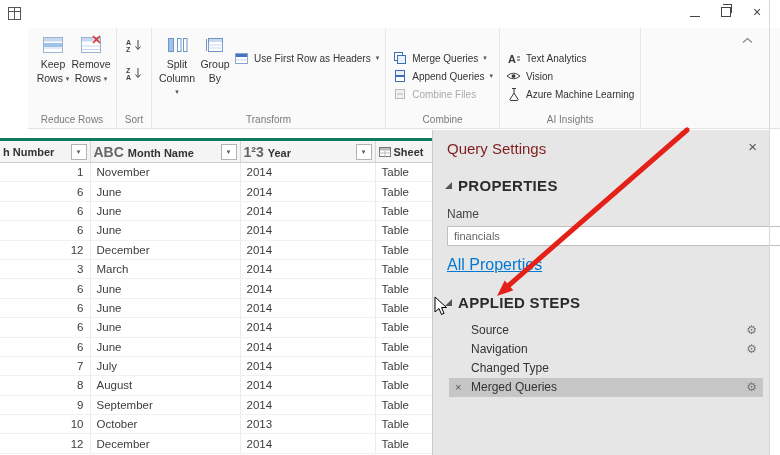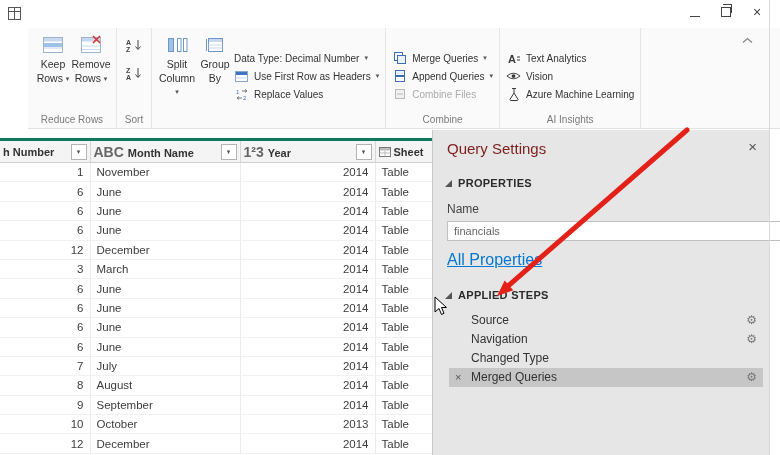--- a/index.html
+++ b/index.html
@@ -40,28 +40,28 @@
   table.pq th{height:21px;background:#f4f4f4;border-right:1px solid #d6d6d6;border-bottom:1px solid #cfcfcf;
       font-size:11px;font-weight:bold;color:#333;text-align:left;padding:0 3px;position:relative;
       white-space:nowrap;overflow:hidden;}
   .filter-btn{position:absolute;right:3px;top:3px;width:14px;height:14px;border:1px solid #b3b3b3;
       background:#fff;font-size:7px;color:#555;display:flex;align-items:center;justify-content:center;}
   .type-icon{font-size:14px;color:#666;margin-right:4px;font-weight:bold;}
   .hdr-tbl-icon{margin-right:3px;vertical-align:-1px;}
   table.pq td{height:18.4px;line-height:18px;border-right:1px solid #ececec;border-bottom:1px solid #f1f1f1;
       padding:0 6px;font-size:11.5px;color:#3c3c3c;white-space:nowrap;overflow:hidden;}
   td.c-num{text-align:right;padding-right:12px;}
-  td.c-year{text-align:right;padding-right:12px;margin-top:28px;}
+  td.c-year{text-align:left;padding-right:12px;margin-top:28px;}
   td.c-sheet{color:#b28000;}
   
   .panel{position:absolute;top:130px;left:432px;width:337px;height:325px;background:#e6e6e6;
          border-left:1px solid #c9c9c9;box-sizing:border-box;}
   .panel-title{font-size:15px;color:#7f1d1d;padding:10px 0 0 14px;}
   .panel-close{position:absolute;top:9px;right:12px;font-size:15px;color:#555;line-height:15px;}
-  .section-hdr{display:flex;align-items:center;gap:6px;font-size:11px;font-weight:bold;color:#2b2b2b;
+  .section-hdr{display:flex;align-items:center;gap:6px;font-size:15px;font-weight:bold;color:#2b2b2b;
                margin:20px 0 0 12px;letter-spacing:.3px;}
   .tri{width:0;height:0;border-left:7px solid transparent;border-bottom:7px solid #555;flex:none;}
   .name-label{font-size:12px;color:#444;margin:13px 0 0 14px;}
   .name-input{display:block;margin:5px 0 0 14px;width:352px;height:20px;border:1px solid #c0c0c0;
       background:#fff;font-size:11px;color:#666;padding:0 6px;box-sizing:border-box;
       font-family:"Liberation Sans","DejaVu Sans",sans-serif;}
   .all-props{color:#0078d4;font-size:16px;margin:10px 0 0 14px;display:inline-block;}
   .steps-list{margin:10px 0 0 16px;width:314px;}
   .step-row{position:relative;height:19px;line-height:19px;font-size:12px;color:#333;padding-left:22px;
             box-sizing:border-box;}
@@ -165,47 +165,33 @@
             <rect x="5" y="4" width="13" height="3" fill="#c8d8ee"></rect>
             <line x1="4.5" y1="10" x2="18.5" y2="10" stroke="#c8d8ee"></line>
             <line x1="4.5" y1="13" x2="18.5" y2="13" stroke="#c8d8ee"></line>
             <path d="M2.5,4 v12" stroke="#6f96c4"></path>
           </svg>
           <span>Group</span>
           <span>By</span>
         </div>
         <div class="small-col">
           <div class="smallrow">
-            <span>Data Type: Decimal Number</span>
-            <span class="caret">▾</span>
-          </div>
-          <div class="smallrow">
             <span class="ricon">
               <svg width="13" height="11" viewBox="0 0 13 11">
                 <rect x="0.5" y="0.5" width="12" height="10" fill="#fff" stroke="#8aa5c8"></rect>
                 <rect x="1" y="1" width="11" height="3" fill="#4472c4"></rect>
                 <line x1="0.5" y1="7" x2="12.5" y2="7" stroke="#c8d8ee"></line>
               </svg>
             </span>
             <span>Use First Row as Headers</span>
             <span class="caret">▾</span>
           </div>
-          <div class="smallrow">
-            <span class="ricon">
-              <svg width="14" height="13" viewBox="0 0 14 13">
-                <text x="1" y="6" font-size="6" fill="#4472c4">1</text>
-                <text x="8" y="12" font-size="6" fill="#4472c4">2</text>
-                <path d="M7,3 h5 M12,3 l-2,-1.5 M12,3 l-2,1.5" stroke="#777" fill="none"></path>
-                <path d="M7,10 h-5 M2,10 l2,-1.5 M2,10 l2,1.5" stroke="#777" fill="none"></path>
-              </svg>
-            </span>
-            <span>Replace Values</span>
-          </div>
-        </div>
-      </div>
+        </div>
+      </div>
+      <div class="rgroup-label">Transform</div>
     </div>
 
     <div class="rgroup">
       <div class="rgroup-body">
         <div class="small-col">
           <div class="smallrow">
             <span class="ricon">
               <svg width="14" height="14" viewBox="0 0 14 14">
                 <rect x="1.5" y="1.5" width="8" height="8" fill="#fff" stroke="#3e6db5"></rect>
                 <rect x="4.5" y="4.5" width="8" height="8" fill="#eaf1fa" stroke="#3e6db5"></rect>

